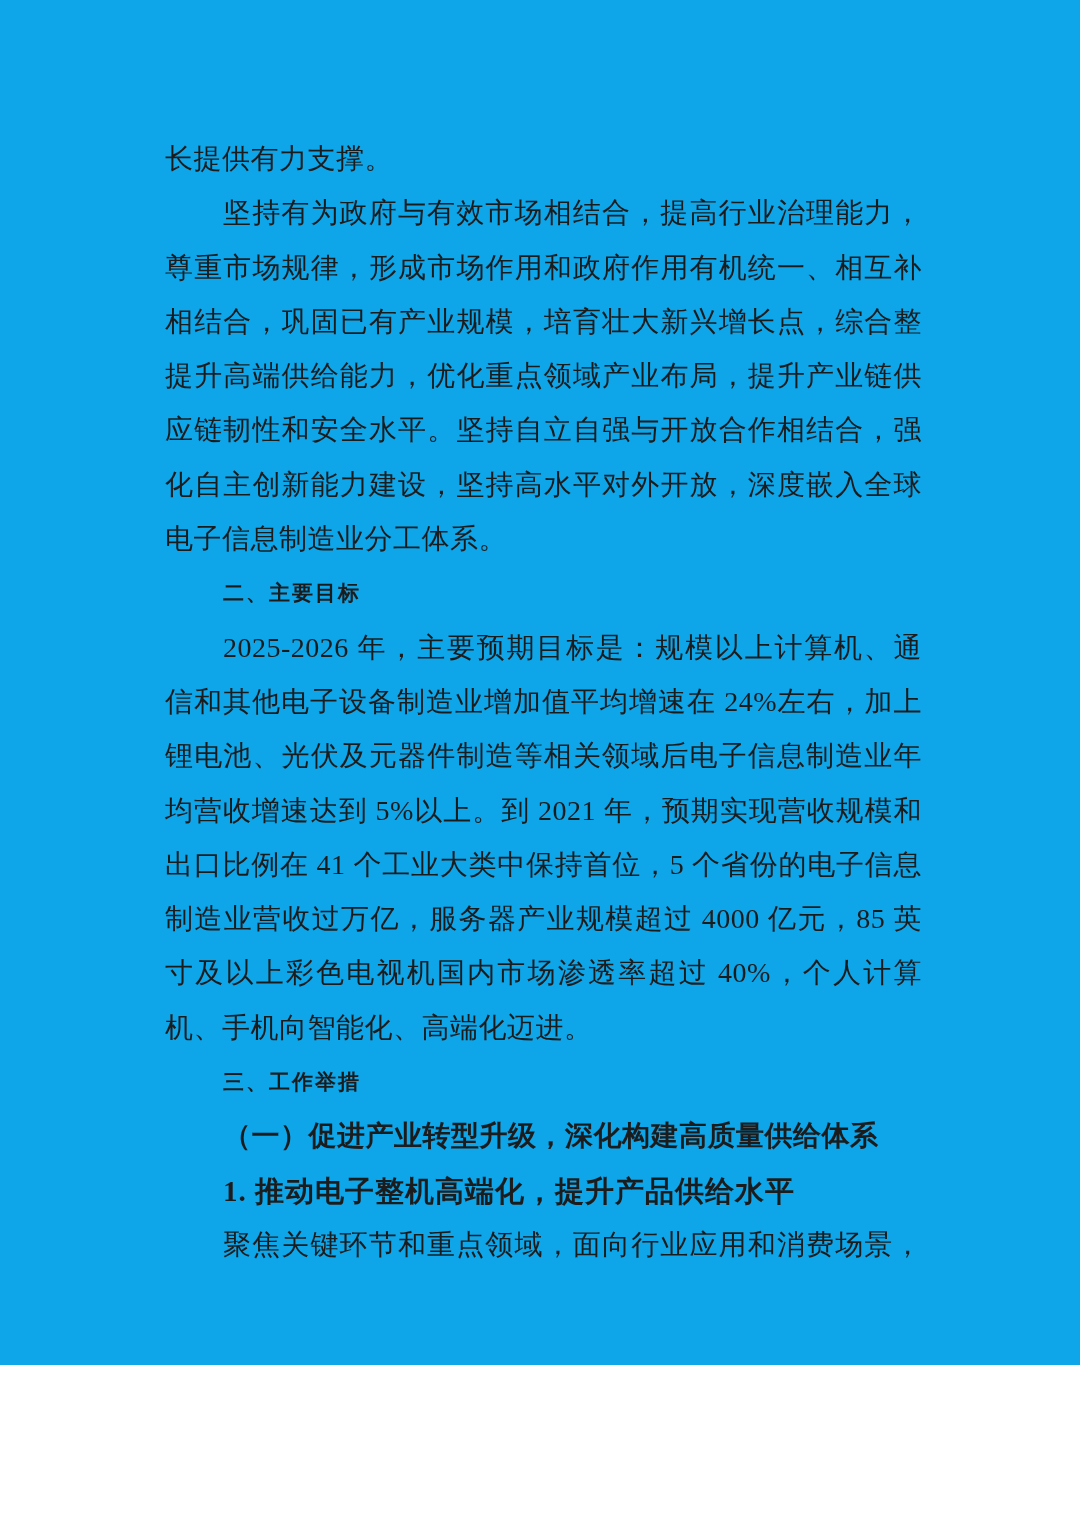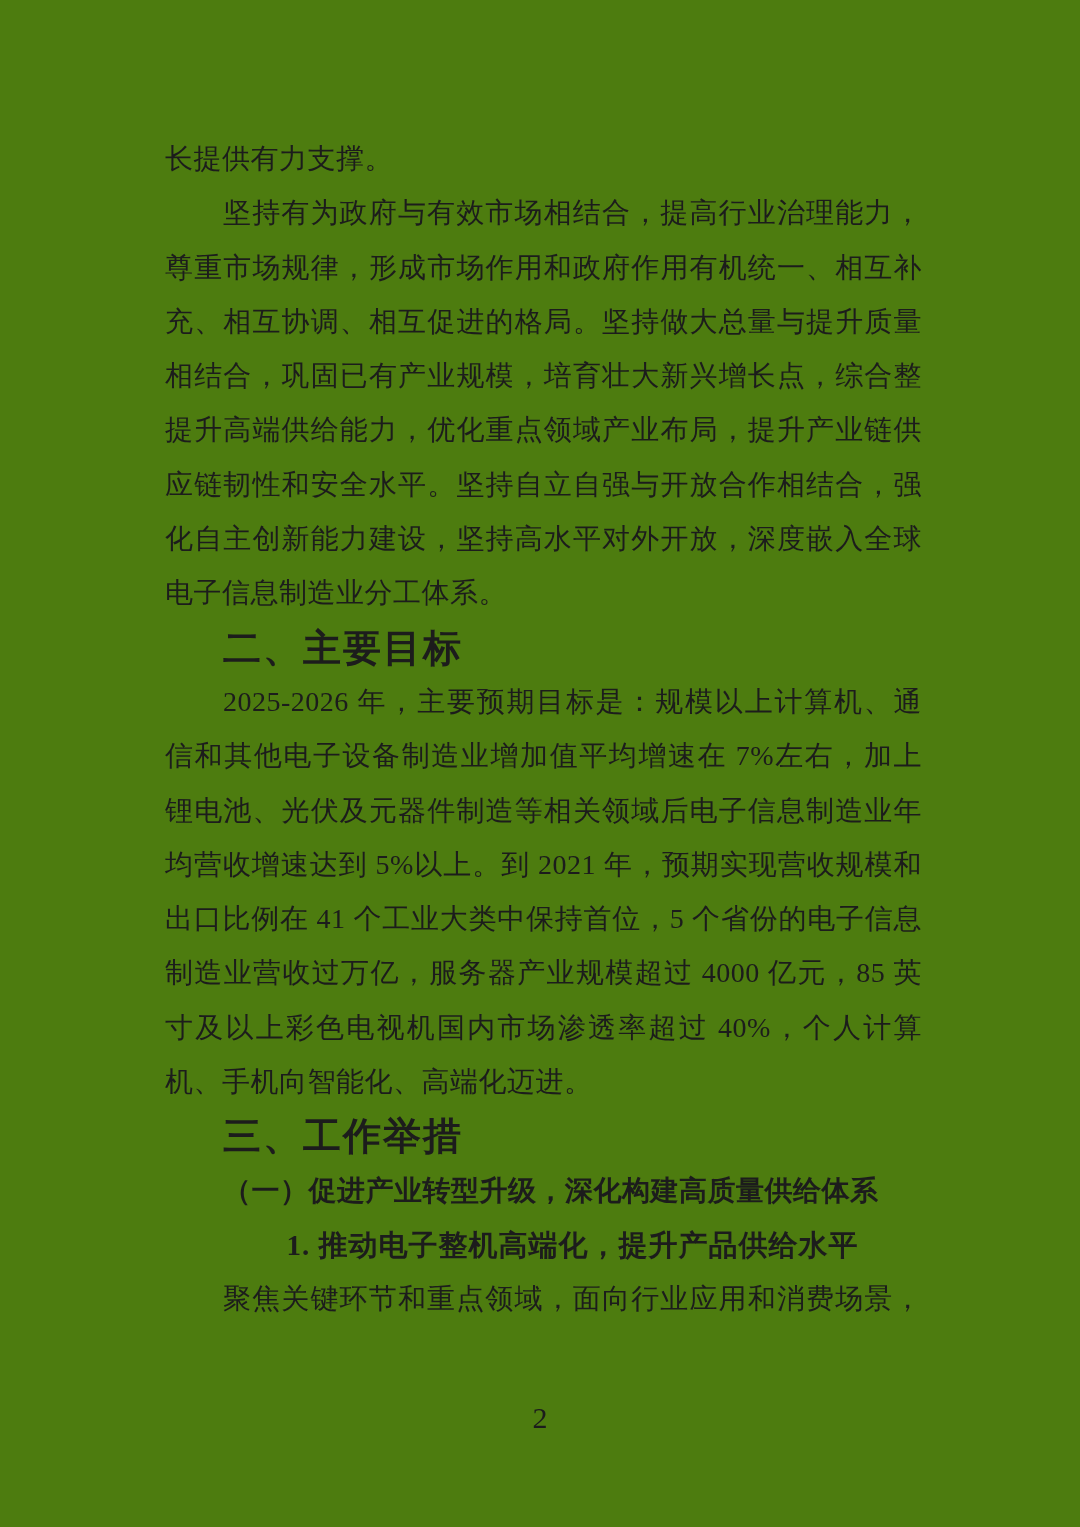--- a/index.html
+++ b/index.html
@@ -3,22 +3,22 @@
 <meta charset="utf-8">
 <style>
   html, body {
     margin: 0;
     padding: 0;
     background: #ffffff;
   }
   .page {
     position: relative;
     width: 1080px;
-    height: 1527px;
-    background: #4d7c0f;
+    height: 1365px;
+    background: #0ea5e9;
     overflow: hidden;
     font-family: "Liberation Serif", "DejaVu Serif", serif;
     color: #1c1c1c;
   }
   .text-block {
     position: absolute;
     left: 165px;
     top: 132px;
     width: 757px;
   }
@@ -35,32 +35,31 @@
     text-align: justify;
     text-align-last: justify;
     text-justify: inter-character;
   }
   .style-body {
     font-weight: 400;
   }
   .style-heading {
     font-family: "Liberation Sans", "DejaVu Sans", sans-serif;
     font-weight: 700;
-    font-size: 38px;
+    font-size: 21px;
     letter-spacing: 2px;
   }
   .style-kai {
     font-weight: 700;
     font-size: 28px;
   }
   .style-numbered {
     font-weight: 700;
     font-size: 29px;
     letter-spacing: 1px;
-    text-align: center;
   }
   .page-number {
     position: absolute;
     top: 1398px;
     left: 0;
     width: 100%;
     text-align: center;
     font-size: 30px;
     line-height: 40px;
     font-family: "Liberation Serif", "DejaVu Serif", serif;
@@ -68,29 +67,28 @@
   }
 </style>
 </head>
 <body>
 
 <div class="page">
   <div class="text-block">
       <div class="line style-body">长提供有力支撑。</div>
       <div class="line style-body indent flush">坚持有为政府与有效市场相结合，提高行业治理能力，</div>
       <div class="line style-body flush">尊重市场规律，形成市场作用和政府作用有机统一、相互补</div>
-      <div class="line style-body flush">充、相互协调、相互促进的格局。坚持做大总量与提升质量</div>
       <div class="line style-body flush">相结合，巩固已有产业规模，培育壮大新兴增长点，综合整</div>
       <div class="line style-body flush">提升高端供给能力，优化重点领域产业布局，提升产业链供</div>
       <div class="line style-body flush">应链韧性和安全水平。坚持自立自强与开放合作相结合，强</div>
       <div class="line style-body flush">化自主创新能力建设，坚持高水平对外开放，深度嵌入全球</div>
       <div class="line style-body">电子信息制造业分工体系。</div>
       <div class="line style-heading indent">二、主要目标</div>
       <div class="line style-body indent flush">2025-2026 年，主要预期目标是：规模以上计算机、通</div>
-      <div class="line style-body flush">信和其他电子设备制造业增加值平均增速在 7%左右，加上</div>
+      <div class="line style-body flush">信和其他电子设备制造业增加值平均增速在 24%左右，加上</div>
       <div class="line style-body flush">锂电池、光伏及元器件制造等相关领域后电子信息制造业年</div>
       <div class="line style-body flush">均营收增速达到 5%以上。到 2021 年，预期实现营收规模和</div>
       <div class="line style-body flush">出口比例在 41 个工业大类中保持首位，5 个省份的电子信息</div>
       <div class="line style-body flush">制造业营收过万亿，服务器产业规模超过 4000 亿元，85 英</div>
       <div class="line style-body flush">寸及以上彩色电视机国内市场渗透率超过 40%，个人计算</div>
       <div class="line style-body">机、手机向智能化、高端化迈进。</div>
       <div class="line style-heading indent">三、工作举措</div>
       <div class="line style-kai indent">（一）促进产业转型升级，深化构建高质量供给体系</div>
       <div class="line style-numbered indent">1. 推动电子整机高端化，提升产品供给水平</div>
       <div class="line style-body indent flush">聚焦关键环节和重点领域，面向行业应用和消费场景，</div>

